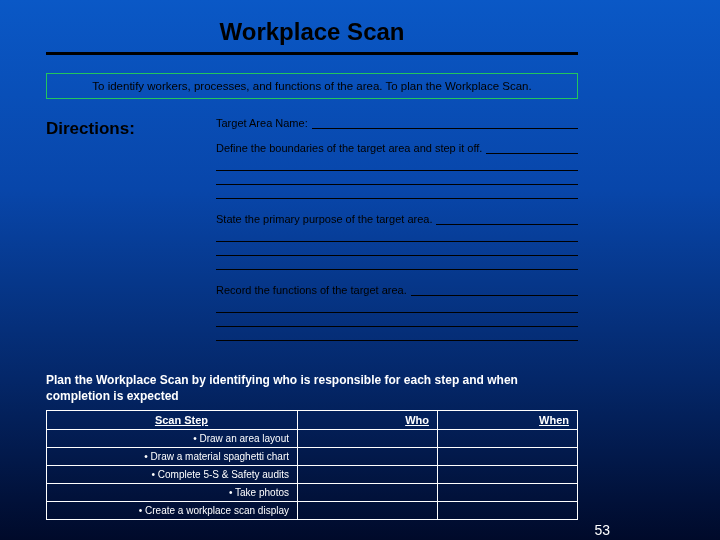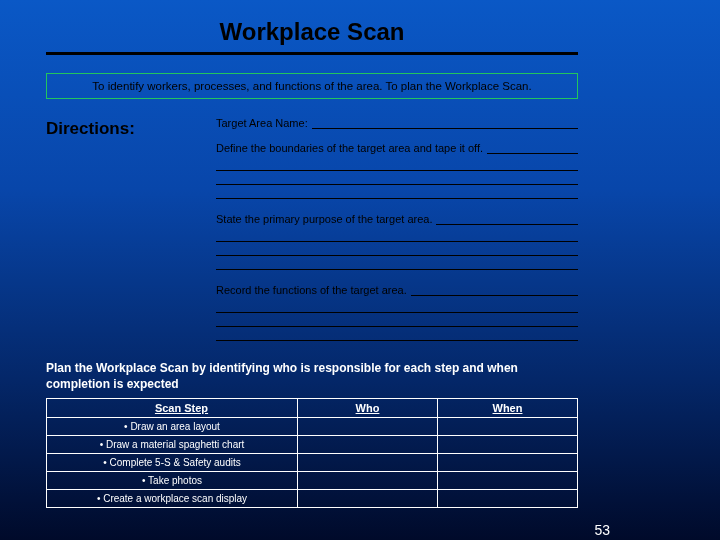--- a/index.html
+++ b/index.html
@@ -53,21 +53,21 @@
   table.scan {
     width: 100%;
     border-collapse: collapse;
     margin-top: 6px;
     color: #fff;
     font-size: 10px;
   }
   table.scan th, table.scan td {
     border: 1.2px solid #fff;
     padding: 3px 8px;
-    text-align: center;
+    text-align: right;
     vertical-align: middle;
     background: transparent;
   }
   table.scan th {
     font-weight: bold;
     text-decoration: underline;
     font-size: 11px;
   }
   table.scan th.step { text-align: center; padding-left: 27px; }
   .bullet::before { content: "• "; }
@@ -96,39 +96,39 @@
 
       <div class="db-line">
         <span class="db-label">Target Area Name:</span>
         <span class="db-fill"></span>
       </div>
 
       <div style="height:10px"></div>
 
       <div class="blank-block">
         <div class="db-line">
-          <span class="db-label">Define the boundaries of the target area and tape it off.</span>
+          <span class="db-label">Define the boundaries of the target area and step it off.</span>
           <span class="db-fill"></span>
         </div>
         <div class="blank-line"></div>
         <div class="blank-line"></div>
         <div class="blank-line"></div>
       </div>
 
       <div class="blank-block">
         <div class="db-line">
           <span class="db-label">State the primary purpose of the target area.</span>
           <span class="db-fill"></span>
         </div>
         <div class="blank-line"></div>
         <div class="blank-line"></div>
         <div class="blank-line"></div>
       </div>
 
-      <div class="blank-block" style="margin-bottom:0">
+      <div class="blank-block" style="margin-bottom:12px">
         <div class="db-line">
           <span class="db-label">Record the functions of the target area.</span>
           <span class="db-fill"></span>
         </div>
         <div class="blank-line"></div>
         <div class="blank-line"></div>
         <div class="blank-line"></div>
       </div>
 
     </div>

